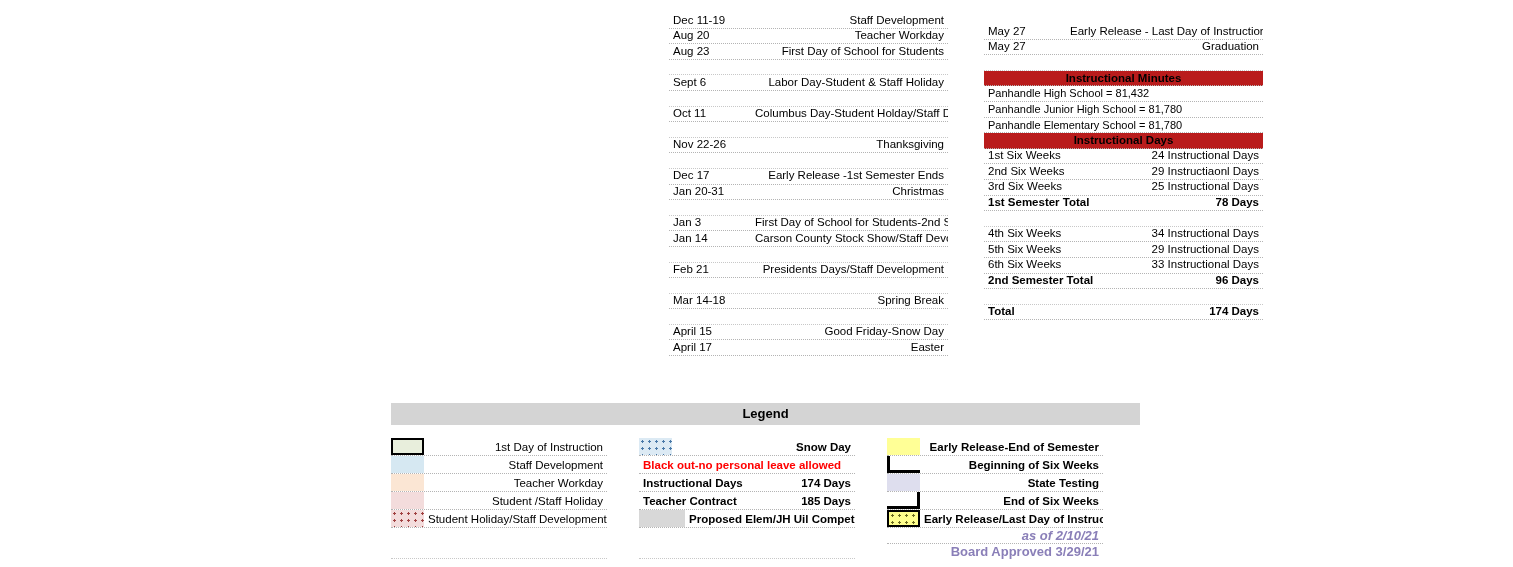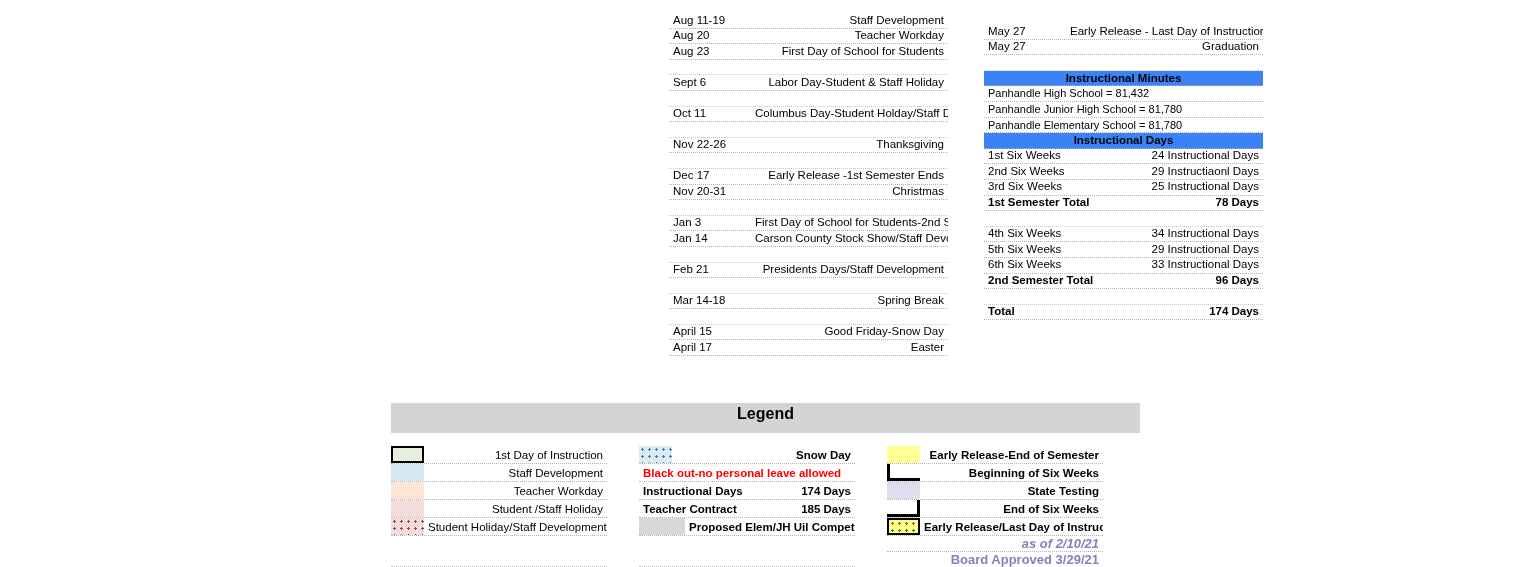--- a/index.html
+++ b/index.html
@@ -40,21 +40,21 @@
     position: absolute;
     left: 984px; top: 24px;
     width: 279px;
   }
   #dates-right .d { width: 86px; }
 
   
   .bar {
     height: 15.6px;
     line-height: 15.6px;
-    background: #3b82f6;
+    background: #b91c1c;
     text-align: center;
     font-size: 11.5px;
     font-weight: bold;
     border-bottom: 1px dotted #b4b4b4;
     white-space: nowrap;
   }
 
   
   .minrow {
     height: 15.6px; line-height: 15.6px;
@@ -66,24 +66,24 @@
 
   .row.total { font-weight: bold; }
 
   
   #legend {
     position: absolute;
     left: 391px; top: 403px;
     width: 749px;
   }
   #legend-title {
-    height: 30px; line-height: 21px;
+    height: 22px; line-height: 21px;
     background: #d4d4d4;
     text-align: center;
-    font-size: 16px;
+    font-size: 13px;
     font-weight: bold;
   }
   #legend-cols {
     display: flex;
     margin-top: 13px;
   }
   .lcol { width: 216px; }
   .lcol + .lcol { margin-left: 32px; font-weight: bold; }
 
   .lrow {
@@ -152,21 +152,21 @@
   .sw-empty   { background: transparent; }
 </style>
 </head>
 <body>
 
 <div class="page">
 
   <div id="dates-left">
 
     <div class="row">
-      <span class="d">Aug 11-19</span>
+      <span class="d">Dec 11-19</span>
       <span class="e">Staff Development</span>
     </div>
     <div class="row">
       <span class="d">Aug 20</span>
       <span class="e">Teacher  Workday</span>
     </div>
     <div class="row">
       <span class="d">Aug 23</span>
       <span class="e">First Day of School for Students</span>
     </div>
@@ -192,21 +192,21 @@
       <span class="e">Thanksgiving</span>
     </div>
 
     <div class="gap"></div>
 
     <div class="row">
       <span class="d">Dec 17</span>
       <span class="e">Early Release -1st Semester Ends</span>
     </div>
     <div class="row">
-      <span class="d">Nov 20-31</span>
+      <span class="d">Jan 20-31</span>
       <span class="e">Christmas</span>
     </div>
 
     <div class="gap"></div>
 
     <div class="row">
       <span class="d">Jan 3</span>
       <span class="e">First Day of School for Students-2nd Semester</span>
     </div>
     <div class="row">

